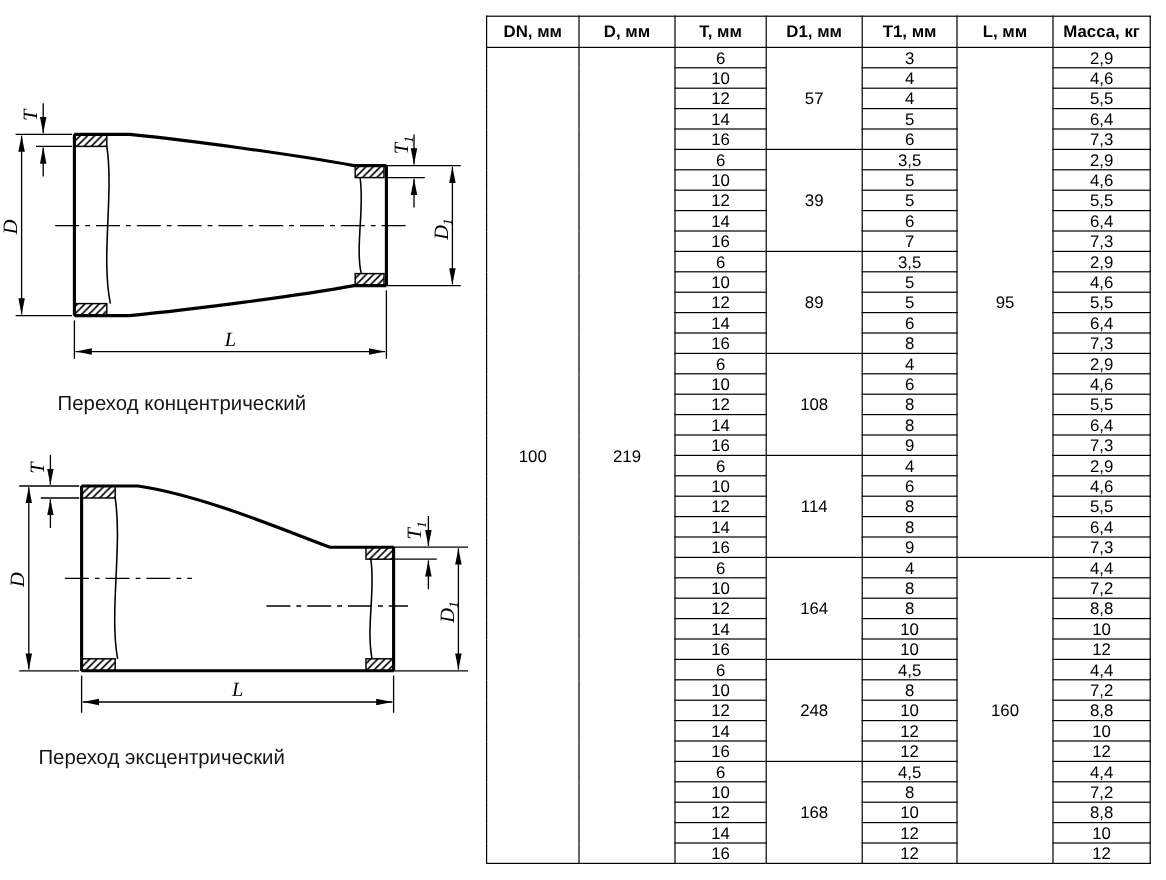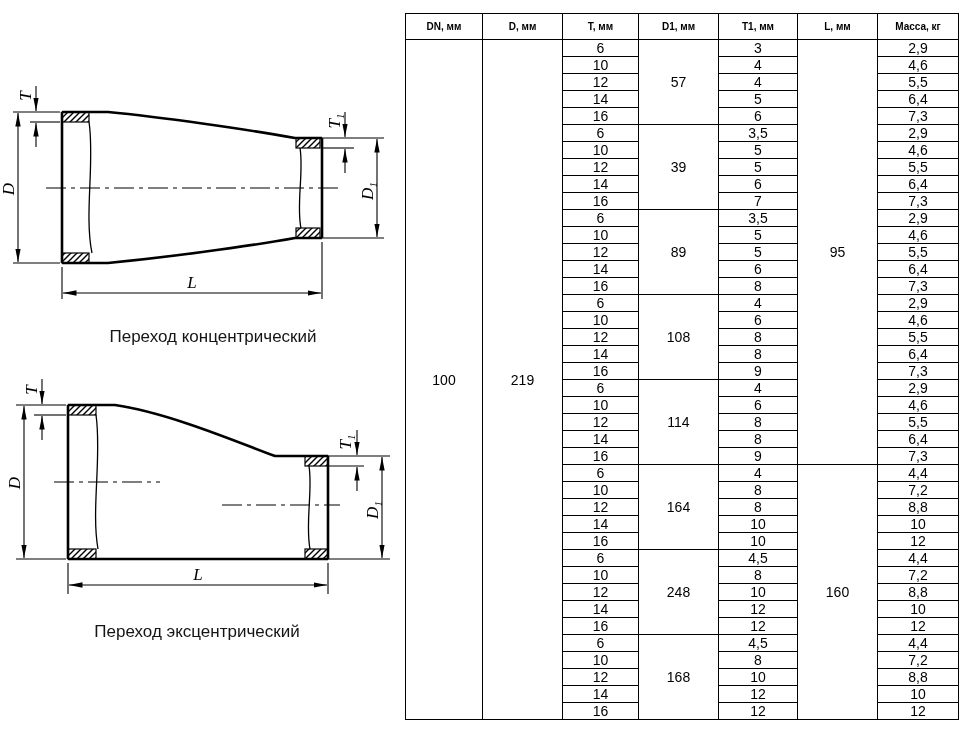--- a/index.html
+++ b/index.html
@@ -1,30 +1,30 @@
 <!DOCTYPE html>
 <html><head>
 <meta charset="utf-8">
 <style>
   html,body{margin:0;padding:0;background:#fff}
   .page{position:relative;width:972px;height:733px;background:#ffffff;overflow:hidden;
         font-family:"Liberation Sans",sans-serif;color:#000}
   .dwg{position:absolute;left:0}
   #dwg1{top:50px}
   #dwg2{top:370px}
-  .caption{position:absolute;width:330px;text-align:center;font-size:17px;color:#151515;
+  .caption{position:absolute;width:330px;font-size:17px;color:#151515;
            font-family:"Liberation Sans",sans-serif}
   #cap1{left:48px;top:327px}
   #cap2{left:32px;top:622px}
   table.spec{position:absolute;left:405px;top:13px;width:553px;border-collapse:collapse;
              table-layout:fixed}
   .spec th,.spec td{border:1px solid #000;text-align:center;vertical-align:middle;padding:0;
              font-size:14px;height:16px;line-height:16px;color:#000;overflow:hidden;
              font-family:"Liberation Sans",sans-serif}
-  .spec th{font-weight:bold;font-size:10px;height:25px;line-height:25px}
+  .spec th{font-weight:bold;font-size:14px;height:25px;line-height:25px}
   svg text{font-family:"Liberation Serif",serif;font-style:italic;fill:#000;font-size:17px}
   svg .sub{font-size:11px}
 </style>
 </head>
 <body>
 
 <div class="page">
 
   <svg id="dwg1" class="dwg" width="400" height="300" viewBox="0 50 400 300">
     <defs>

